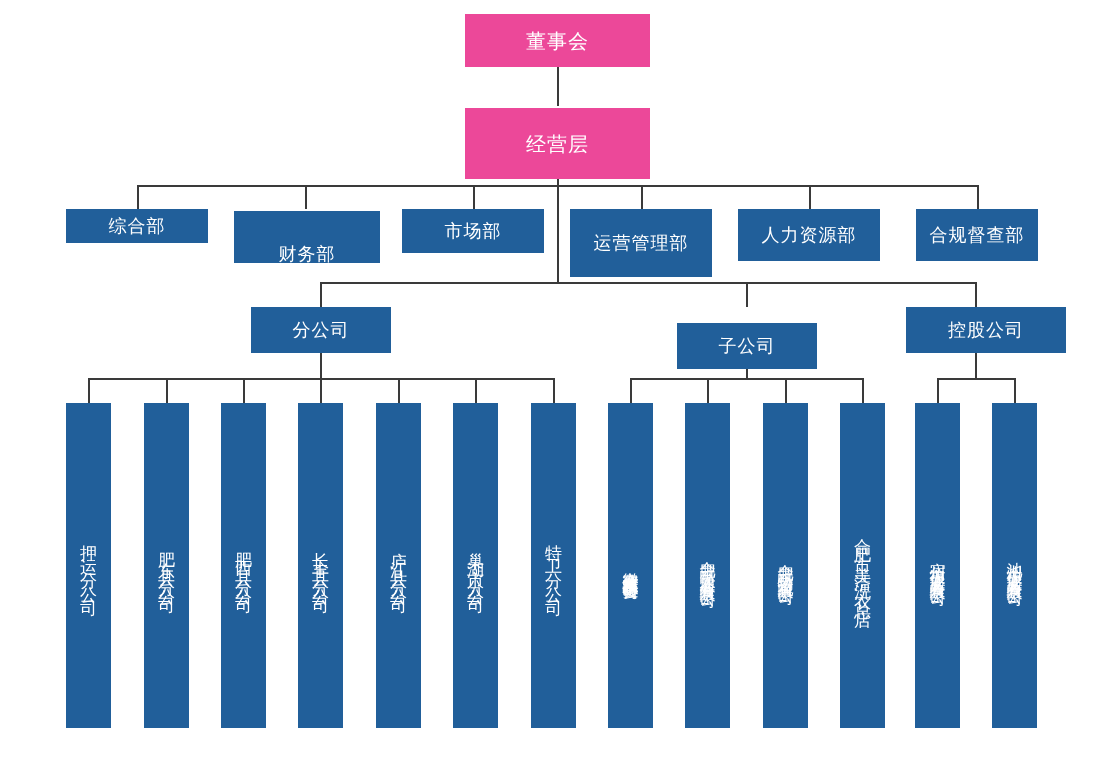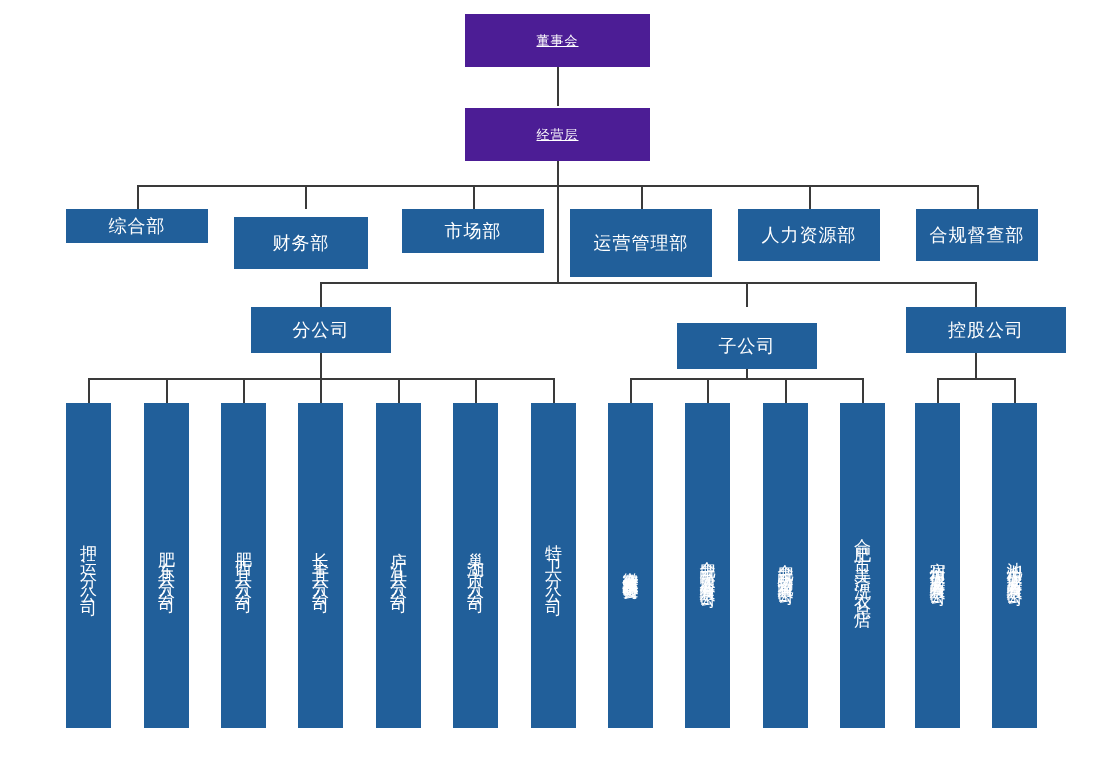--- a/index.html
+++ b/index.html
@@ -24,24 +24,23 @@
     box-sizing: border-box;
     display: flex;
     align-items: center;
     justify-content: center;
     color: #ffffff;
     text-align: center;
     z-index: 3;
     line-height: 1.0;
   }
   .node.red {
-    background: #4c1d95;
-    font-size: 13px;
+    background: #ec4899;
+    font-size: 20px;
     letter-spacing: 1px;
-    text-decoration: underline;
   }
   .node.blue {
     background: #215F9A;
     font-size: 18px;
     letter-spacing: 1px;
   }
   .node.unit {
     background: #215F9A;
     font-size: 18px;
     letter-spacing: 1px;
@@ -111,28 +110,28 @@
 
   <div class="line vline" style="left:975px; top:353px; height:26px;"></div>
   <div class="line hline" style="left:937px; top:378px; width:78px;"></div>
   <div class="line vline" style="left:937px; top:378px; height:25px;"></div>
   <div class="line vline" style="left:1014px; top:378px; height:25px;"></div>
 
   <div class="node red" style="left:465px; top:14px; width:185px; height:53px;">
     <span>董事会</span>
   </div>
 
-  <div class="node red" style="left:465px; top:108px; width:185px; height:53px;">
+  <div class="node red" style="left:465px; top:108px; width:185px; height:71px;">
     <span>经营层</span>
   </div>
 
   <div class="node blue" style="left:66px; top:209px; width:142px; height:34px;">
     <span>综合部</span>
   </div>
-  <div class="node blue" style="left:234px; top:217px; width:134px; height:52px;">
+  <div class="node blue" style="left:234px; top:211px; width:146px; height:52px;align-items:flex-end;">
     <span>财务部</span>
   </div>
   <div class="node blue" style="left:402px; top:209px; width:142px; height:44px;">
     <span>市场部</span>
   </div>
   <div class="node blue" style="left:570px; top:209px; width:142px; height:68px;">
     <span>运营管理部</span>
   </div>
   <div class="node blue" style="left:738px; top:209px; width:142px; height:52px;">
     <span>人力资源部</span>

